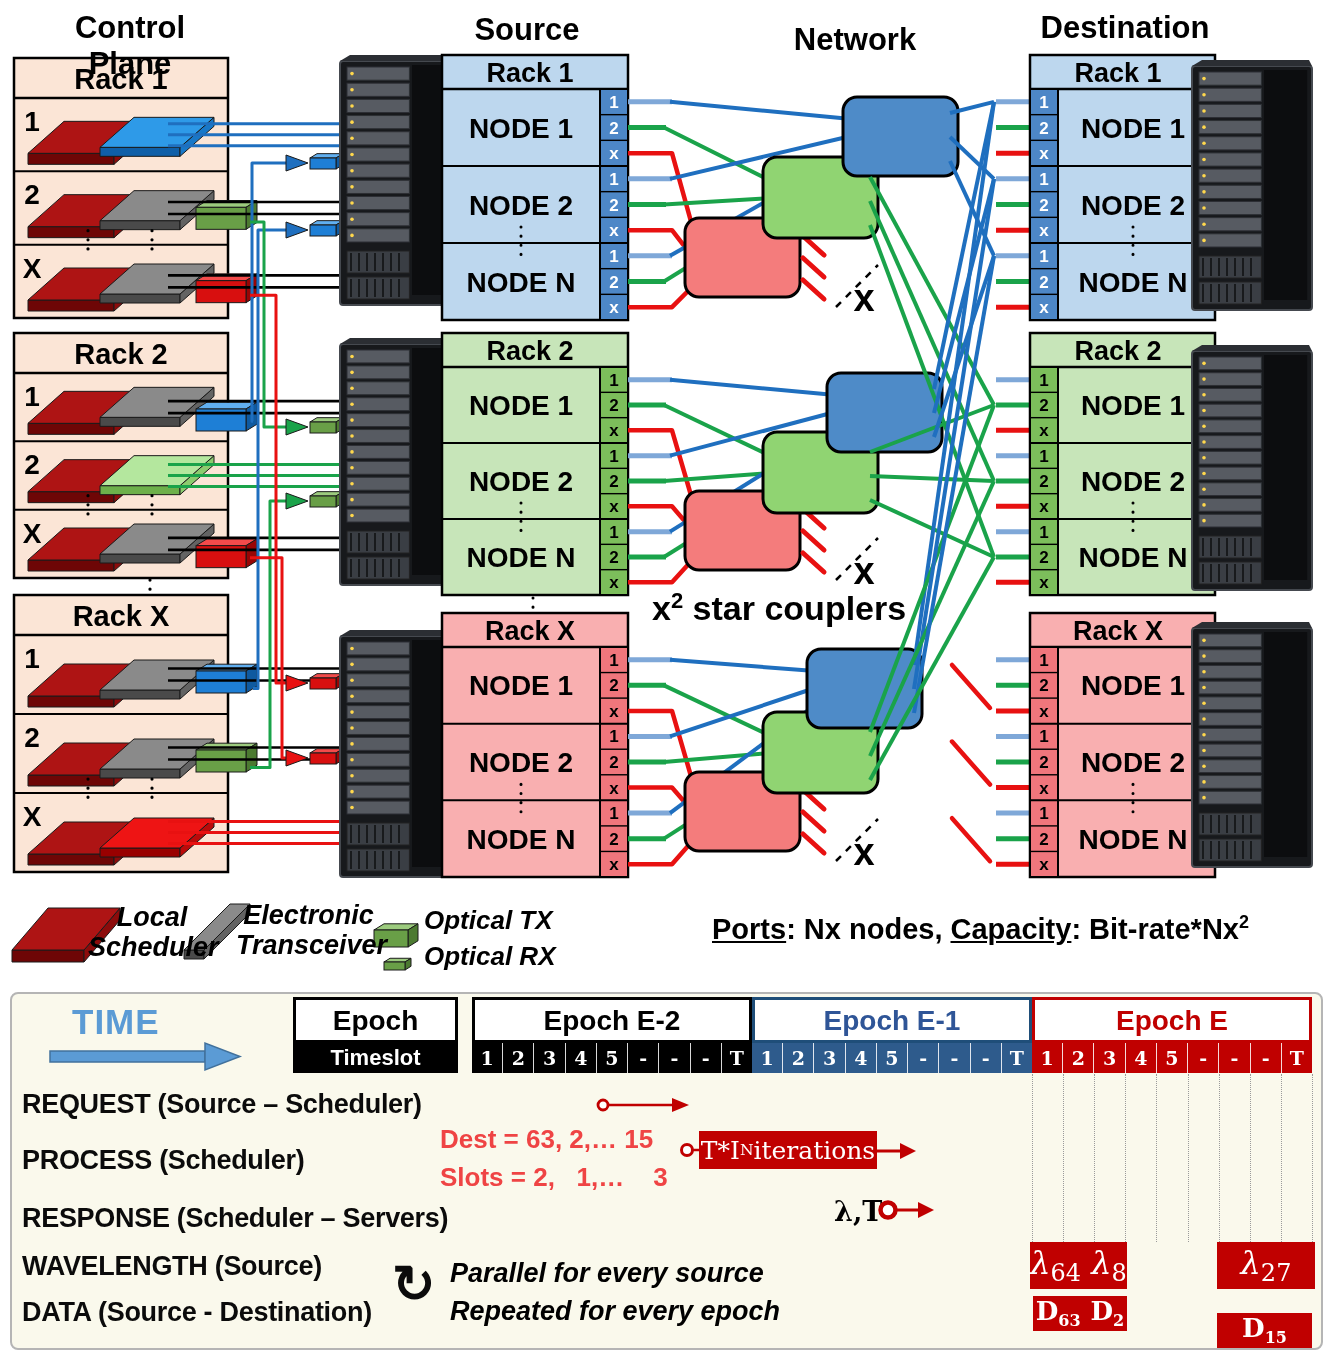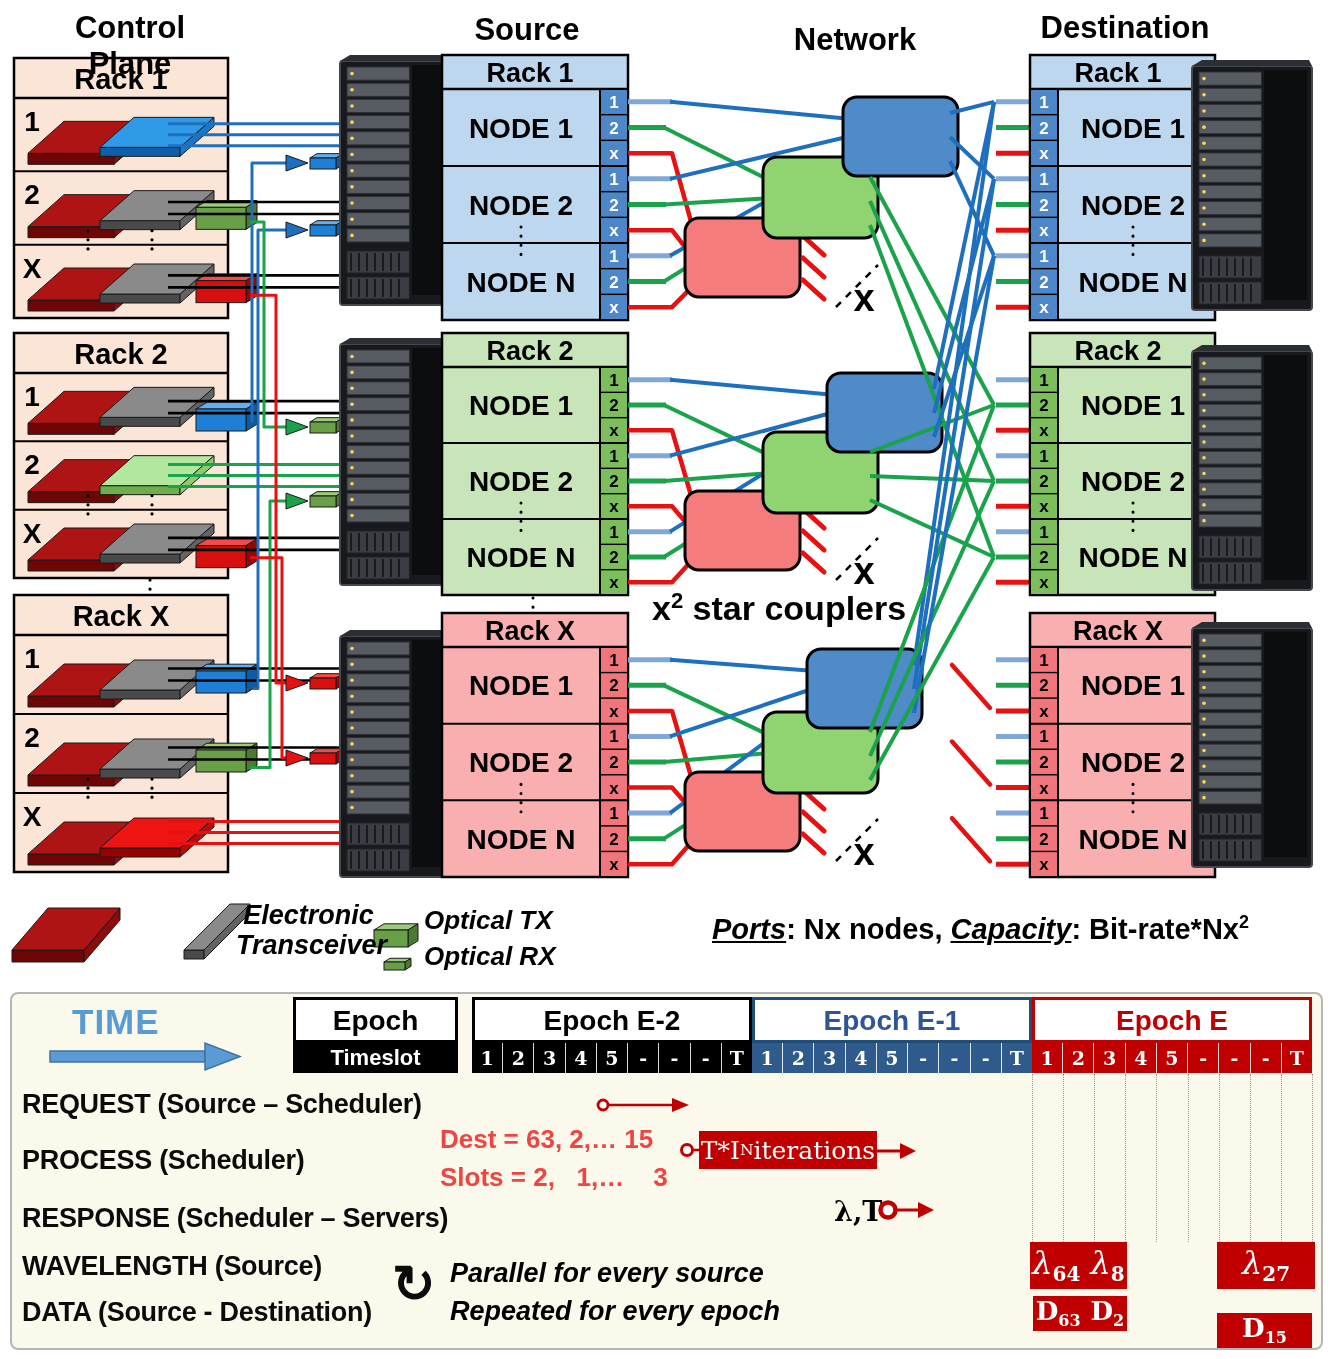--- a/index.html
+++ b/index.html
@@ -6,35 +6,35 @@
   html,body { width:1333px; height:1359px; background:#ffffff; font-family:"Liberation Sans",sans-serif; }
   #stage { position:relative; width:1333px; height:1359px; overflow:hidden; background:#fff; }
   .abs { position:absolute; }
   .hd { font-weight:bold; font-size:31px; color:#000; text-align:center; }
   svg text { font-family:"Liberation Sans",sans-serif; }
   .caption { font-weight:bold; font-size:34px; color:#000; }
   .caption sup { font-size:22px; }
   .legtxt { font-style:italic; font-weight:bold; font-size:27px; color:#000; text-align:center; line-height:1.12; }
   .legtxt1 { font-style:italic; font-weight:bold; font-size:26px; color:#000; text-align:left; }
   .portsnote { font-weight:bold; font-size:29px; color:#000; }
-  .portsnote .uw { font-style:italic; text-decoration:underline; }
+  .portsnote .uw { text-decoration:underline; }
   .portsnote sup { font-size:18px; }
   #panel { background:#FAF9EC; border:2px solid #b5b5b5; border-radius:8px; }
   .rowlbl { font-weight:bold; font-size:27px; color:#0b0b0b; letter-spacing:-0.3px; white-space:pre; }
   .epochhdr { background:#fff; text-align:center; font-weight:bold; font-size:28px; line-height:41px; }
   .slotstrip { display:flex; }
   .slotcell { flex:1; color:#fff; font-family:"DejaVu Serif",serif; font-weight:bold; font-size:19px;
               text-align:center; line-height:30px; border-right:1.5px solid rgba(255,255,255,.85); }
   .slotcell:last-child { border-right:none; }
   .dot { border-left:1.5px dotted #9a9a9a; width:0; }
   .note { font-weight:bold; font-size:26px; color:#ef4444; white-space:pre; }
   .redbox { background:#C00000; color:#fff; font-family:"DejaVu Serif",serif; display:flex; align-items:center; justify-content:center; }
   .redbox sub { font-size:0.62em; }
   .wl { font-size:32px; font-style:italic; }
-  .wl sub { font-size:20px; font-style:normal; font-weight:bold; }
+  .wl sub { font-size:24px; font-style:normal; font-weight:normal; }
   .dd { font-size:26px; font-weight:bold; }
   .dd sub { font-size:16px; }
   .lamT { font-family:"DejaVu Serif",serif; font-weight:bold; font-size:27px; color:#000; }
   .loopico { font-size:52px; font-weight:bold; color:#0b0b0b; line-height:1; }
   .timelbl { color:#5B9BD5; font-weight:bold; font-size:35px; letter-spacing:1px; }
 </style>
 </head>
 <body>
 
 <div id="stage">
@@ -770,20 +770,24 @@
       </g>
     </svg>
 
   <div class="abs hd" style="left:30px;top:10px;width:200px">Control Plane</div>
   <div class="abs hd" style="left:452px;top:12px;width:150px">Source</div>
   <div class="abs hd" style="left:765px;top:22px;width:180px">Network</div>
   <div class="abs hd" style="left:1030px;top:10px;width:190px">Destination</div>
 
   <div class="abs caption" style="left:652px;top:588px"><span>x</span><sup>2</sup><span> star couplers</span></div>
 
+  <div class="abs legtxt" style="left:88px;top:902px;width:128px">
+    <div>Local</div>
+    <div>Scheduler</div>
+  </div>
   <div class="abs legtxt" style="left:236px;top:900px;width:145px">
     <div>Electronic</div>
     <div>Transceiver</div>
   </div>
   <div class="abs legtxt1" style="left:424px;top:905px">Optical TX</div>
   <div class="abs legtxt1" style="left:424px;top:941px">Optical RX</div>
   <div class="abs portsnote" style="left:712px;top:912px"><span class="uw">Ports</span><span>: Nx nodes, </span><span class="uw">Capacity</span><span>: Bit-rate*Nx</span><sup>2</sup></div>
 
   <div id="panel" class="abs" style="left:10px;top:992px;width:1313px;height:358px"></div>
 

